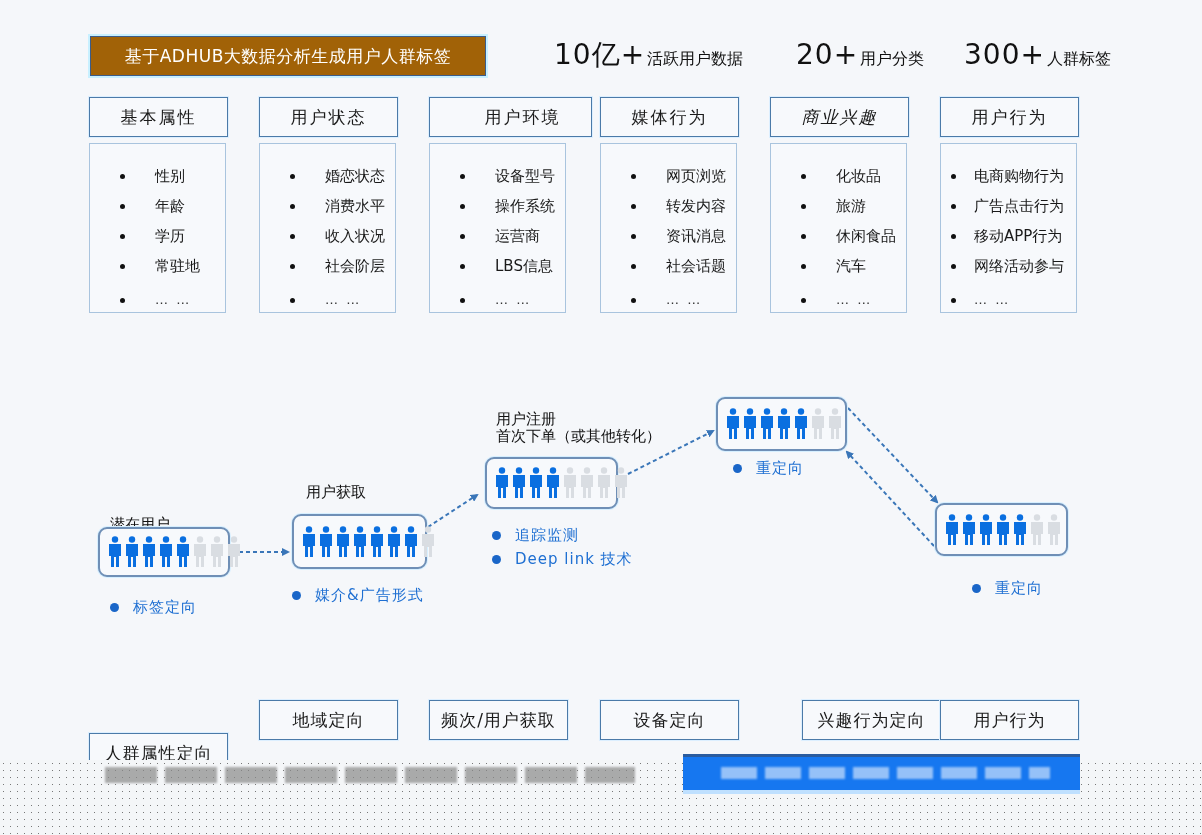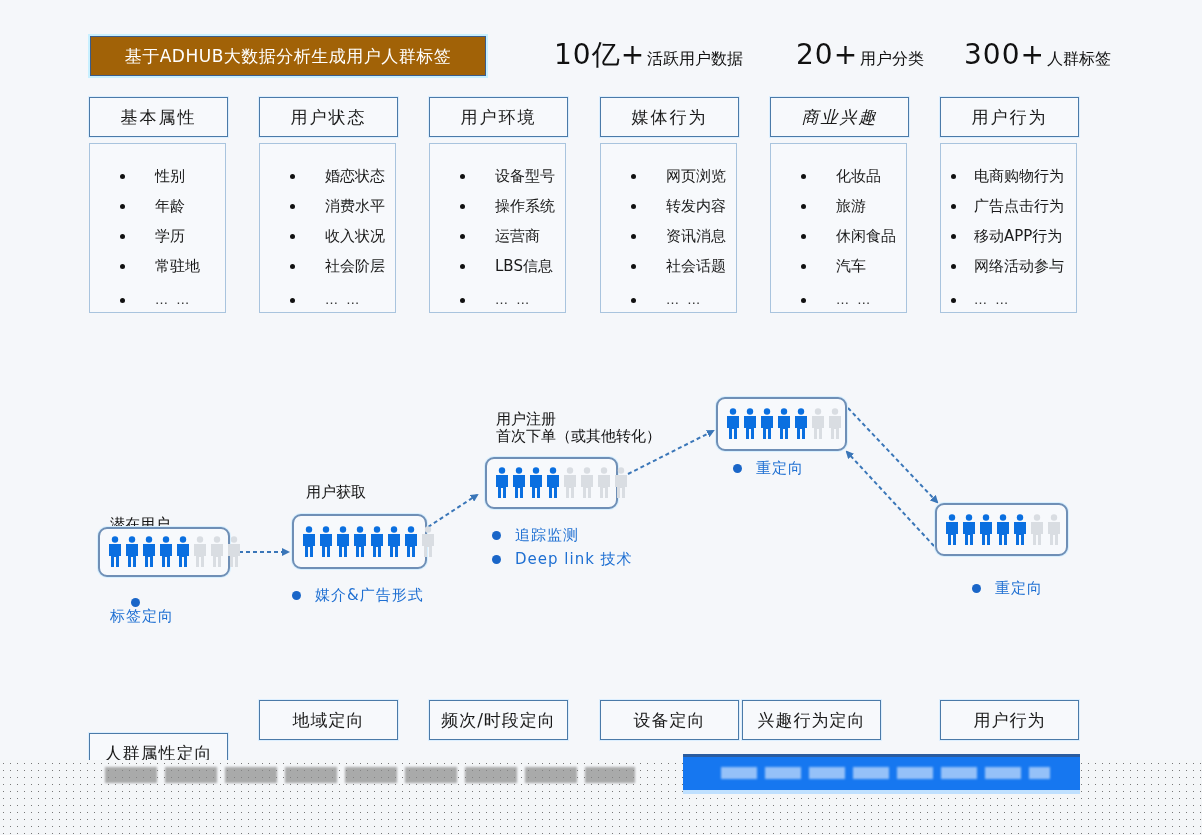--- a/index.html
+++ b/index.html
@@ -141,21 +141,21 @@
         <li>
           <span class="dot"></span>
           <span class="t">社会阶层</span>
         </li>
         <li class="more">
           <span class="dot"></span>
           <span class="t">… …</span>
         </li>
       </ul>
     </div>
-    <div class="cat-head" style="left: 429px;">用户环境</div>
+    <div class="cat-head" style="left: 429px; padding-left: 24px;">用户环境</div>
     <div class="cat-body" style="left: 429px;">
       <ul>
         <li>
           <span class="dot"></span>
           <span class="t">设备型号</span>
         </li>
         <li>
           <span class="dot"></span>
           <span class="t">操作系统</span>
         </li>
@@ -307,21 +307,21 @@
         <path d="M1 8 H13 V20 H11 V31 H8 V21 H6 V31 H3 V20 H1 Z" fill="#d9dde2"></path>
       </svg>
     </span>
     <span class="person">
       <svg width="14" height="32" viewBox="0 0 14 32">
         <circle cx="7" cy="3.5" r="3.2" fill="#d9dde2"></circle>
         <path d="M1 8 H13 V20 H11 V31 H8 V21 H6 V31 H3 V20 H1 Z" fill="#d9dde2"></path>
       </svg>
     </span>
   </div>
-<div class="note" style="left:110px; top:598px;flex-direction:column;">
+<div class="note" style="left:110px; top:598px;">
   <span class="bullet"></span>
   <span>标签定向</span>
 </div>
 
 <div class="stage-title" style="left:306px; top:484px;">用户获取</div>
 <div class="node" style="left:292px; top:514px; width:135px; height:55px;">
     <span class="person">
       <svg width="14" height="32" viewBox="0 0 14 32">
         <circle cx="7" cy="3.5" r="3.2" fill="#0a6fe0"></circle>
         <path d="M1 8 H13 V20 H11 V31 H8 V21 H6 V31 H3 V20 H1 Z" fill="#0a6fe0"></path>
@@ -533,23 +533,23 @@
     </span>
   </div>
 <div class="note" style="left:972px; top:579px;">
   <span class="bullet"></span>
   <span>重定向</span>
 </div>
 
 <div id="targeting">
     <div class="tgt" style="left: 89px; margin-top: 33px;">人群属性定向</div>
     <div class="tgt" style="left: 259px;">地域定向</div>
-    <div class="tgt" style="left: 429px;">频次/时段定向</div>
+    <div class="tgt" style="left: 429px;">频次/用户获取</div>
     <div class="tgt" style="left: 600px;">设备定向</div>
-    <div class="tgt" style="left: 742px;">兴趣行为定向</div>
+    <div class="tgt" style="left: 802px;">兴趣行为定向</div>
     <div class="tgt" style="left: 940px;">用户行为</div>
   </div>
 
 <div class="noise"></div>
 <div class="blur-text"></div>
 <div class="blur-btn">
     <div class="inner"></div>
   </div>
 
 </body></html>

